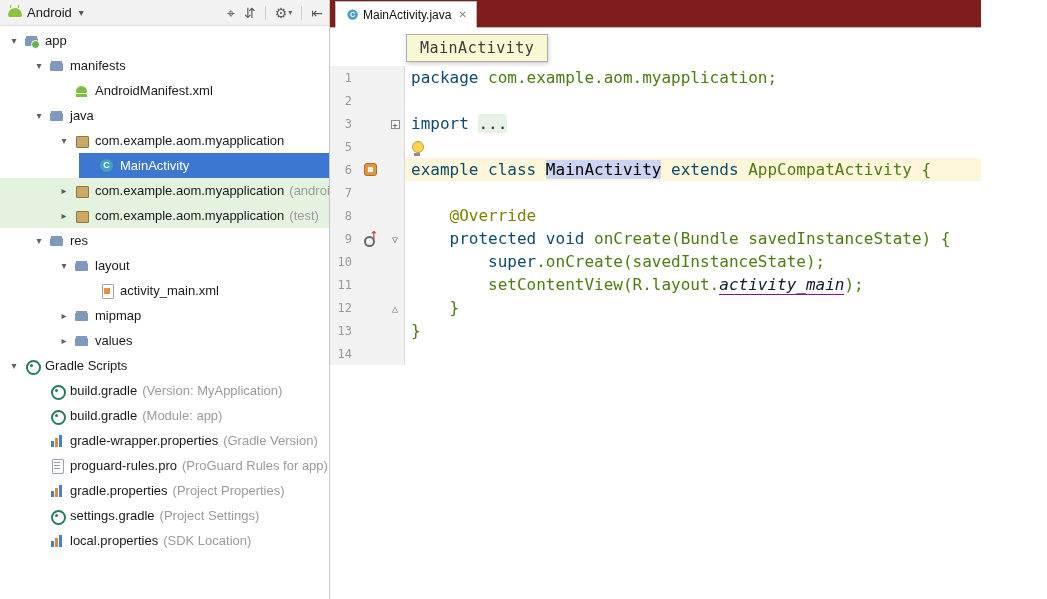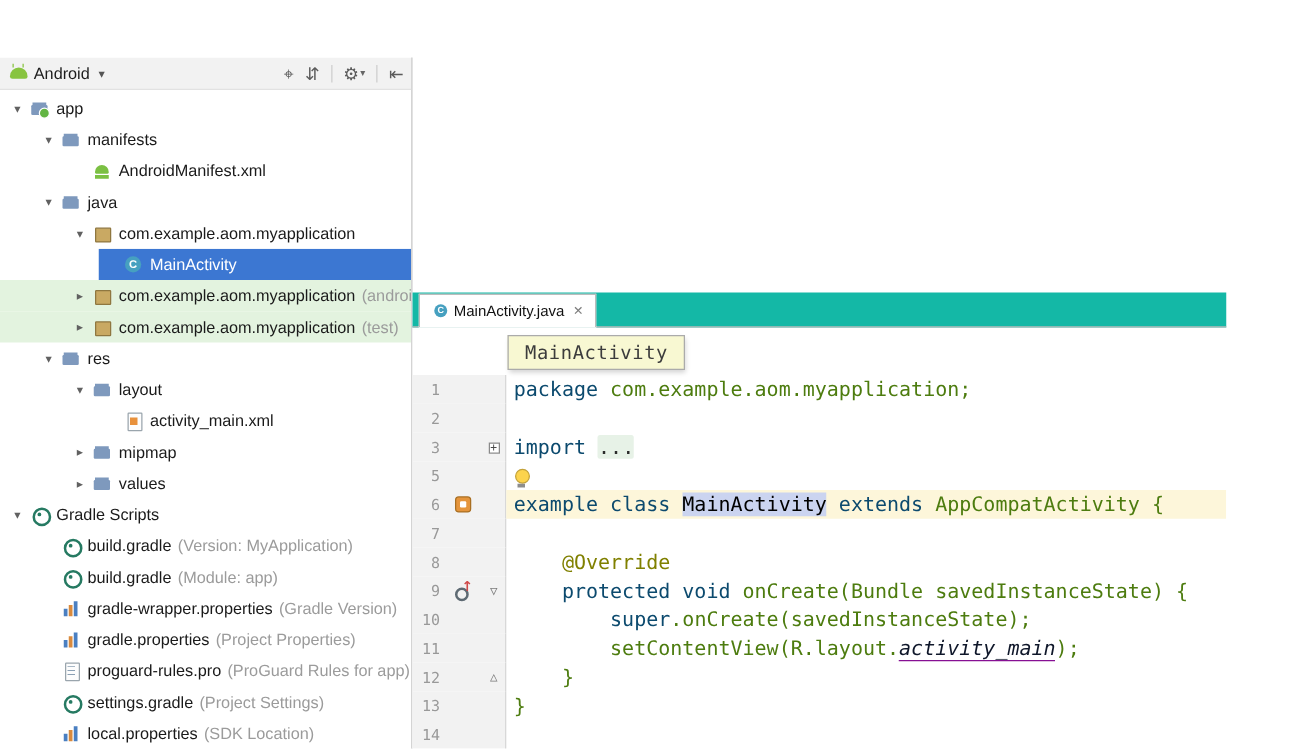--- a/index.html
+++ b/index.html
@@ -2,21 +2,21 @@
 <html><head>
 <meta charset="utf-8">
 <style>
   * { box-sizing: border-box; }
   html,body { margin:0; padding:0; }
   body {
     width:1047px; height:599px; overflow:hidden;
     font-family:"Liberation Sans", sans-serif;
     background:#fff; cursor:default;
   }
-  .ide { display:flex; width:981px; height:599px;align-items:flex-end; }
+  .ide { display:flex; width:981px; height:599px; }
 
   
   .project-panel {
     width:330px; flex:none; border-right:1px solid #c6c6c6;
     display:flex; flex-direction:column; background:#fff; overflow:hidden;
   }
   .panel-toolbar {
     height:26px; flex:none; display:flex; align-items:center;
     padding:0 6px 0 8px; background:#f2f2f2; border-bottom:1px solid #e2e2e2;
   }
@@ -97,21 +97,21 @@
     background:#fdfdfd; border:1px solid #9aa5ad; border-radius:1px;
   }
   .ic-layout-file::after {
     content:""; position:absolute; left:5px; top:5px; width:6px; height:6px; background:#e8913c;
   }
 
   
   .editor-area { flex:1; display:flex; flex-direction:column; min-width:0; background:#fff; }
   .tab-bar {
     height:28px; flex:none; display:flex; align-items:flex-end;
-    padding-left:5px; border-bottom:1px solid #b9b9b9; background:#14b8a6;
+    padding-left:5px; border-bottom:1px solid #b9b9b9; background:#7f1d1d;
   }
   .tab {
     display:flex; align-items:center; height:27px; padding:0 9px;
     background:#fff; border:1px solid #bcbcbc; border-bottom:1px solid #fff;
     margin-bottom:-1px; font-size:12px; color:#111; position:relative; z-index:1;
   }
   .tab .ic { transform:scale(.8); margin-right:2px; }
   .tab-close { color:#7d7d7d; font-size:10px; margin-left:7px; }
 
   .editor { flex:1; position:relative; overflow:hidden; font-family:"DejaVu Sans Mono","Liberation Mono",monospace; }
@@ -314,32 +314,32 @@
             <span class="chev"></span>
             <span class="ic ic-props"></span>
             <span class="tlabel">gradle-wrapper.properties</span>
             <span class="tsec">(Gradle Version)</span>
           </span>
         </div>
         <div class="trow">
           <span class="tindent" style="width: 29px;"></span>
           <span class="tcontent">
             <span class="chev"></span>
+            <span class="ic ic-text-file"></span>
+            <span class="tlabel">proguard-rules.pro</span>
+            <span class="tsec">(ProGuard Rules for app)</span>
+          </span>
+        </div>
+        <div class="trow">
+          <span class="tindent" style="width: 29px;"></span>
+          <span class="tcontent">
+            <span class="chev"></span>
             <span class="ic ic-props"></span>
             <span class="tlabel">gradle.properties</span>
             <span class="tsec">(Project Properties)</span>
-          </span>
-        </div>
-        <div class="trow">
-          <span class="tindent" style="width: 29px;"></span>
-          <span class="tcontent">
-            <span class="chev"></span>
-            <span class="ic ic-text-file"></span>
-            <span class="tlabel">proguard-rules.pro</span>
-            <span class="tsec">(ProGuard Rules for app)</span>
           </span>
         </div>
         <div class="trow">
           <span class="tindent" style="width: 29px;"></span>
           <span class="tcontent">
             <span class="chev"></span>
             <span class="ic ic-gradle"></span>
             <span class="tlabel">settings.gradle</span>
             <span class="tsec">(Project Settings)</span>
           </span>

